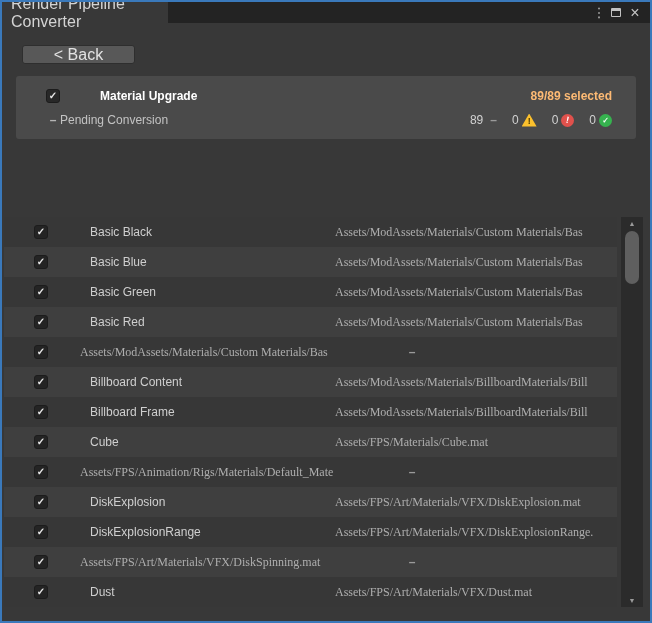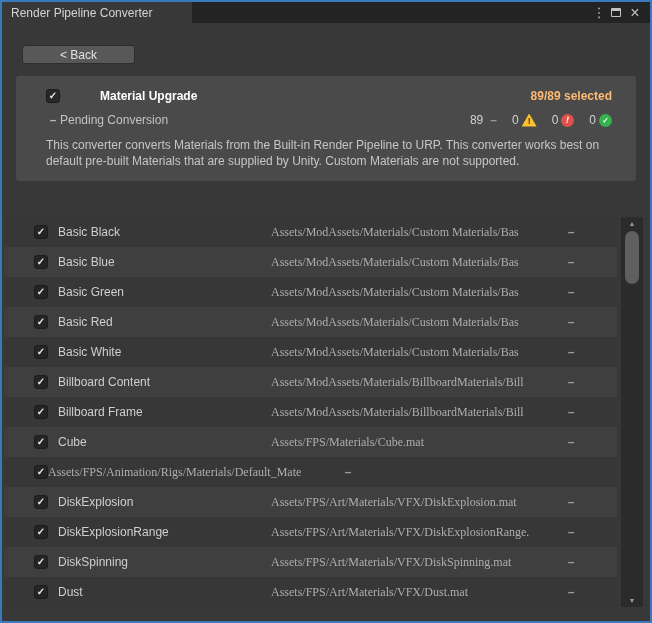--- a/index.html
+++ b/index.html
@@ -8,35 +8,35 @@
 
   .window {
     position: relative; width: 652px; height: 623px;
     border: 2px solid #3a79bb; background: #383838; overflow: hidden;
     color: #c8c8c8;
   }
 
   
   .titlebar { height: 21px; background: #232323; display: flex; align-items: stretch; }
   .tab {
-    width: 190px; background: #383838; display: flex; align-items: center;
-    padding-left: 9px; color: #d4d4d4; font-size: 12px;
+    width: 166px; background: #383838; display: flex; align-items: center;
+    padding-left: 9px; color: #d4d4d4; font-size: 16px;
   }
   .titlebar-spacer { flex: 1; }
   .titlebar-icons { display: flex; align-items: center; gap: 7px; padding-right: 8px; }
   .tb-icon { color: #c2c2c2; cursor: pointer; display:flex; align-items:center; justify-content:center; height: 21px; }
   .menu-glyph { font-size: 13px; width: 10px; }
   .maximize-box { width: 10px; height: 9px; border: 1.5px solid #c2c2c2; border-top-width: 3px; border-radius: 1px; }
   .close-glyph { font-size: 16px; width: 14px; line-height: 14px; }
 
   
   .toolbar { height: 47px; padding: 22px 0 0 20px; }
   .back-btn {
     width: 113px; height: 19px; background: #585858; border: 1px solid #2e2e2e;
-    border-radius: 3px; color: #e2e2e2; font-size: 12px; font-family: inherit;
+    border-radius: 3px; color: #e2e2e2; font-size: 16px; font-family: inherit;
     cursor: pointer; text-align: center; line-height: 16px;
   }
 
   
   .panel {
     margin: 6px 14px 0 14px; background: #4a4a4a; border-radius: 3px;
     padding: 13px 24px 12px 30px;
   }
   .panel-row1 { display: flex; align-items: center; }
   .checkbox {
@@ -77,21 +77,21 @@
 
   .panel-desc { margin-top: 10px; color: #c6c6c6; line-height: 16px; padding-right: 4px; }
 
   
   .list-header { height: 29px; display: flex; align-items: center; gap: 9px; padding-left: 38px; }
   .list-header span { color: #646464; letter-spacing: 0.4px; cursor: pointer; }
 
   
   .list-area { position: absolute; top: 215px; left: 2px; right: 2px; bottom: 2px; }
   .rows { margin-right: 31px; }
-  .row { height: 30px; display: flex; align-items: center; padding-left: 30px; }
+  .row { height: 30px; display: flex; align-items: center; padding-left: 30px; gap: 32px; }
   .row:nth-child(odd) { background: #373737; }
   .row:nth-child(even) { background: #3f3f3f; }
   .row .checkbox { background: #242424; }
   .row-name { margin-left: 10px; width: 213px; color: #cfcfcf; white-space: nowrap; overflow: hidden; flex: none; }
   .row-path { width: 286px; color: #aeaeae; white-space: nowrap; overflow: hidden; flex: none; font-family: Liberation Serif, serif; }
   .row-status { width: 20px; text-align: center; color: #9a9a9a; font-weight: bold; flex: none; margin-left: 4px; }
 
   
   .scrollbar {
     position: absolute; top: 0; right: 5px; width: 22px; height: 390px;
@@ -143,21 +143,20 @@
         <span class="count-group">
           <span class="num">0</span>
           <span class="icon-error"></span>
         </span>
         <span class="count-group">
           <span class="num">0</span>
           <span class="icon-success"></span>
         </span>
       </span>
     </div>
-    <div class="panel-desc">This converter converts Materials from the Built-in Render Pipeline to URP. This converter works best on default pre-built Materials that are supplied by Unity. Custom Materials are not supported.</div>
   </div>
 
 
   <div class="list-area">
     <div class="rows" id="rows">
   <div class="row">
     <span class="checkbox checked"></span>
     <span class="row-name">Basic Black</span>
     <span class="row-path">Assets/ModAssets/Materials/Custom Materials/Bas</span>
     <span class="row-status">–</span>
@@ -179,21 +178,20 @@
 
   <div class="row">
     <span class="checkbox checked"></span>
     <span class="row-name">Basic Red</span>
     <span class="row-path">Assets/ModAssets/Materials/Custom Materials/Bas</span>
     <span class="row-status">–</span>
   </div>
 
   <div class="row">
     <span class="checkbox checked"></span>
-    <span class="row-name">Basic White</span>
     <span class="row-path">Assets/ModAssets/Materials/Custom Materials/Bas</span>
     <span class="row-status">–</span>
   </div>
 
   <div class="row">
     <span class="checkbox checked"></span>
     <span class="row-name">Billboard Content</span>
     <span class="row-path">Assets/ModAssets/Materials/BillboardMaterials/Bill</span>
     <span class="row-status">–</span>
   </div>
@@ -227,21 +225,20 @@
 
   <div class="row">
     <span class="checkbox checked"></span>
     <span class="row-name">DiskExplosionRange</span>
     <span class="row-path">Assets/FPS/Art/Materials/VFX/DiskExplosionRange.</span>
     <span class="row-status">–</span>
   </div>
 
   <div class="row">
     <span class="checkbox checked"></span>
-    <span class="row-name">DiskSpinning</span>
     <span class="row-path">Assets/FPS/Art/Materials/VFX/DiskSpinning.mat</span>
     <span class="row-status">–</span>
   </div>
 
   <div class="row">
     <span class="checkbox checked"></span>
     <span class="row-name">Dust</span>
     <span class="row-path">Assets/FPS/Art/Materials/VFX/Dust.mat</span>
     <span class="row-status">–</span>
   </div>

